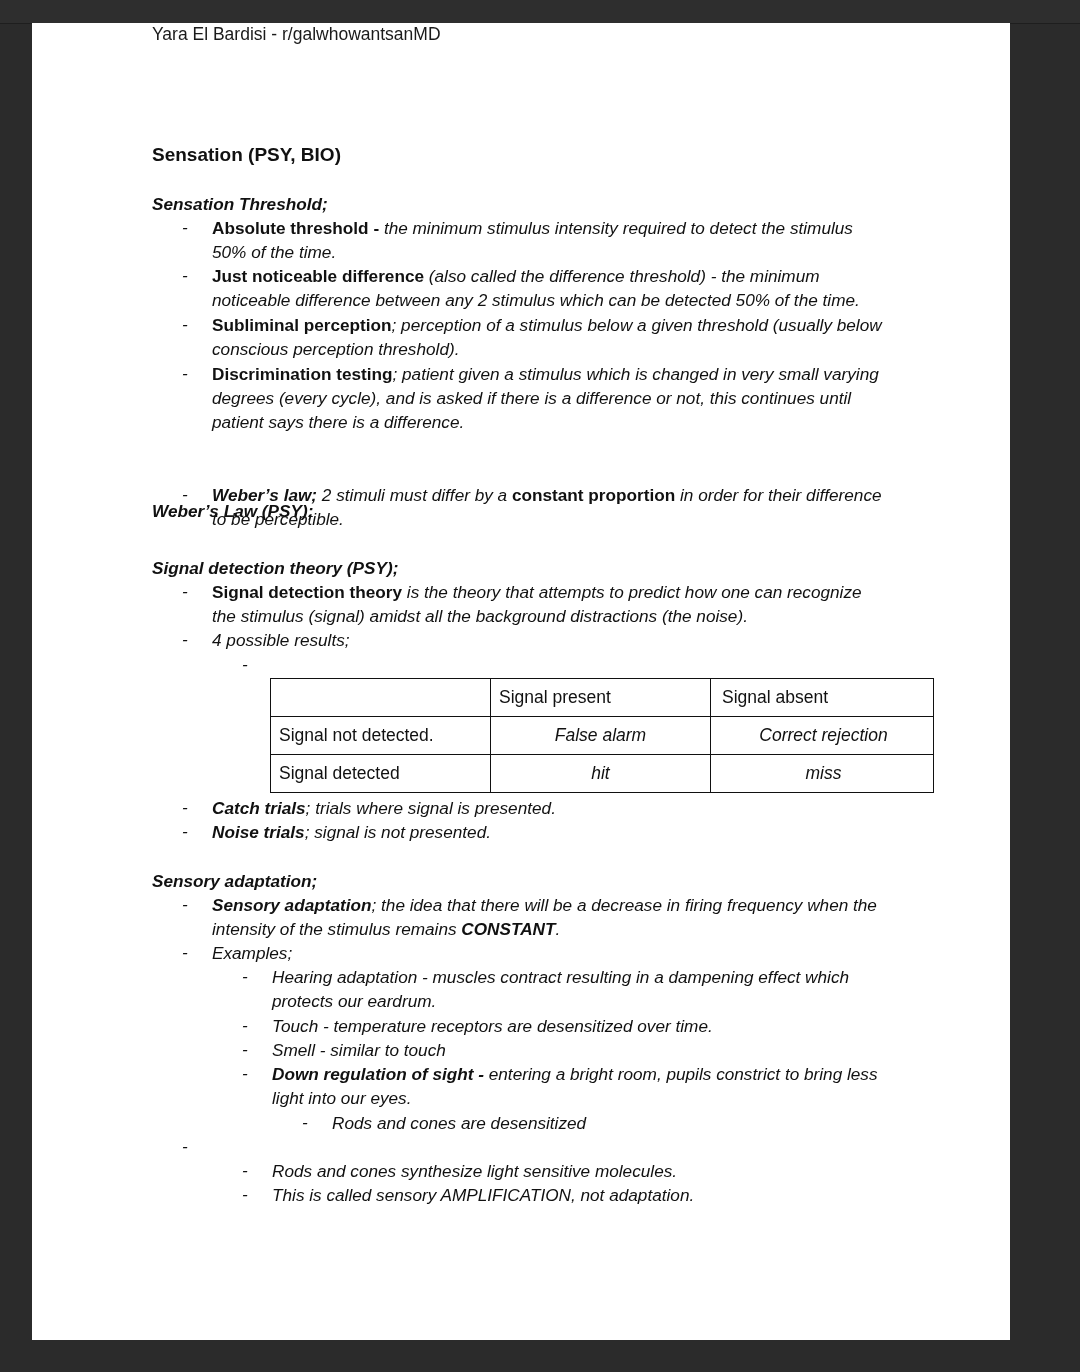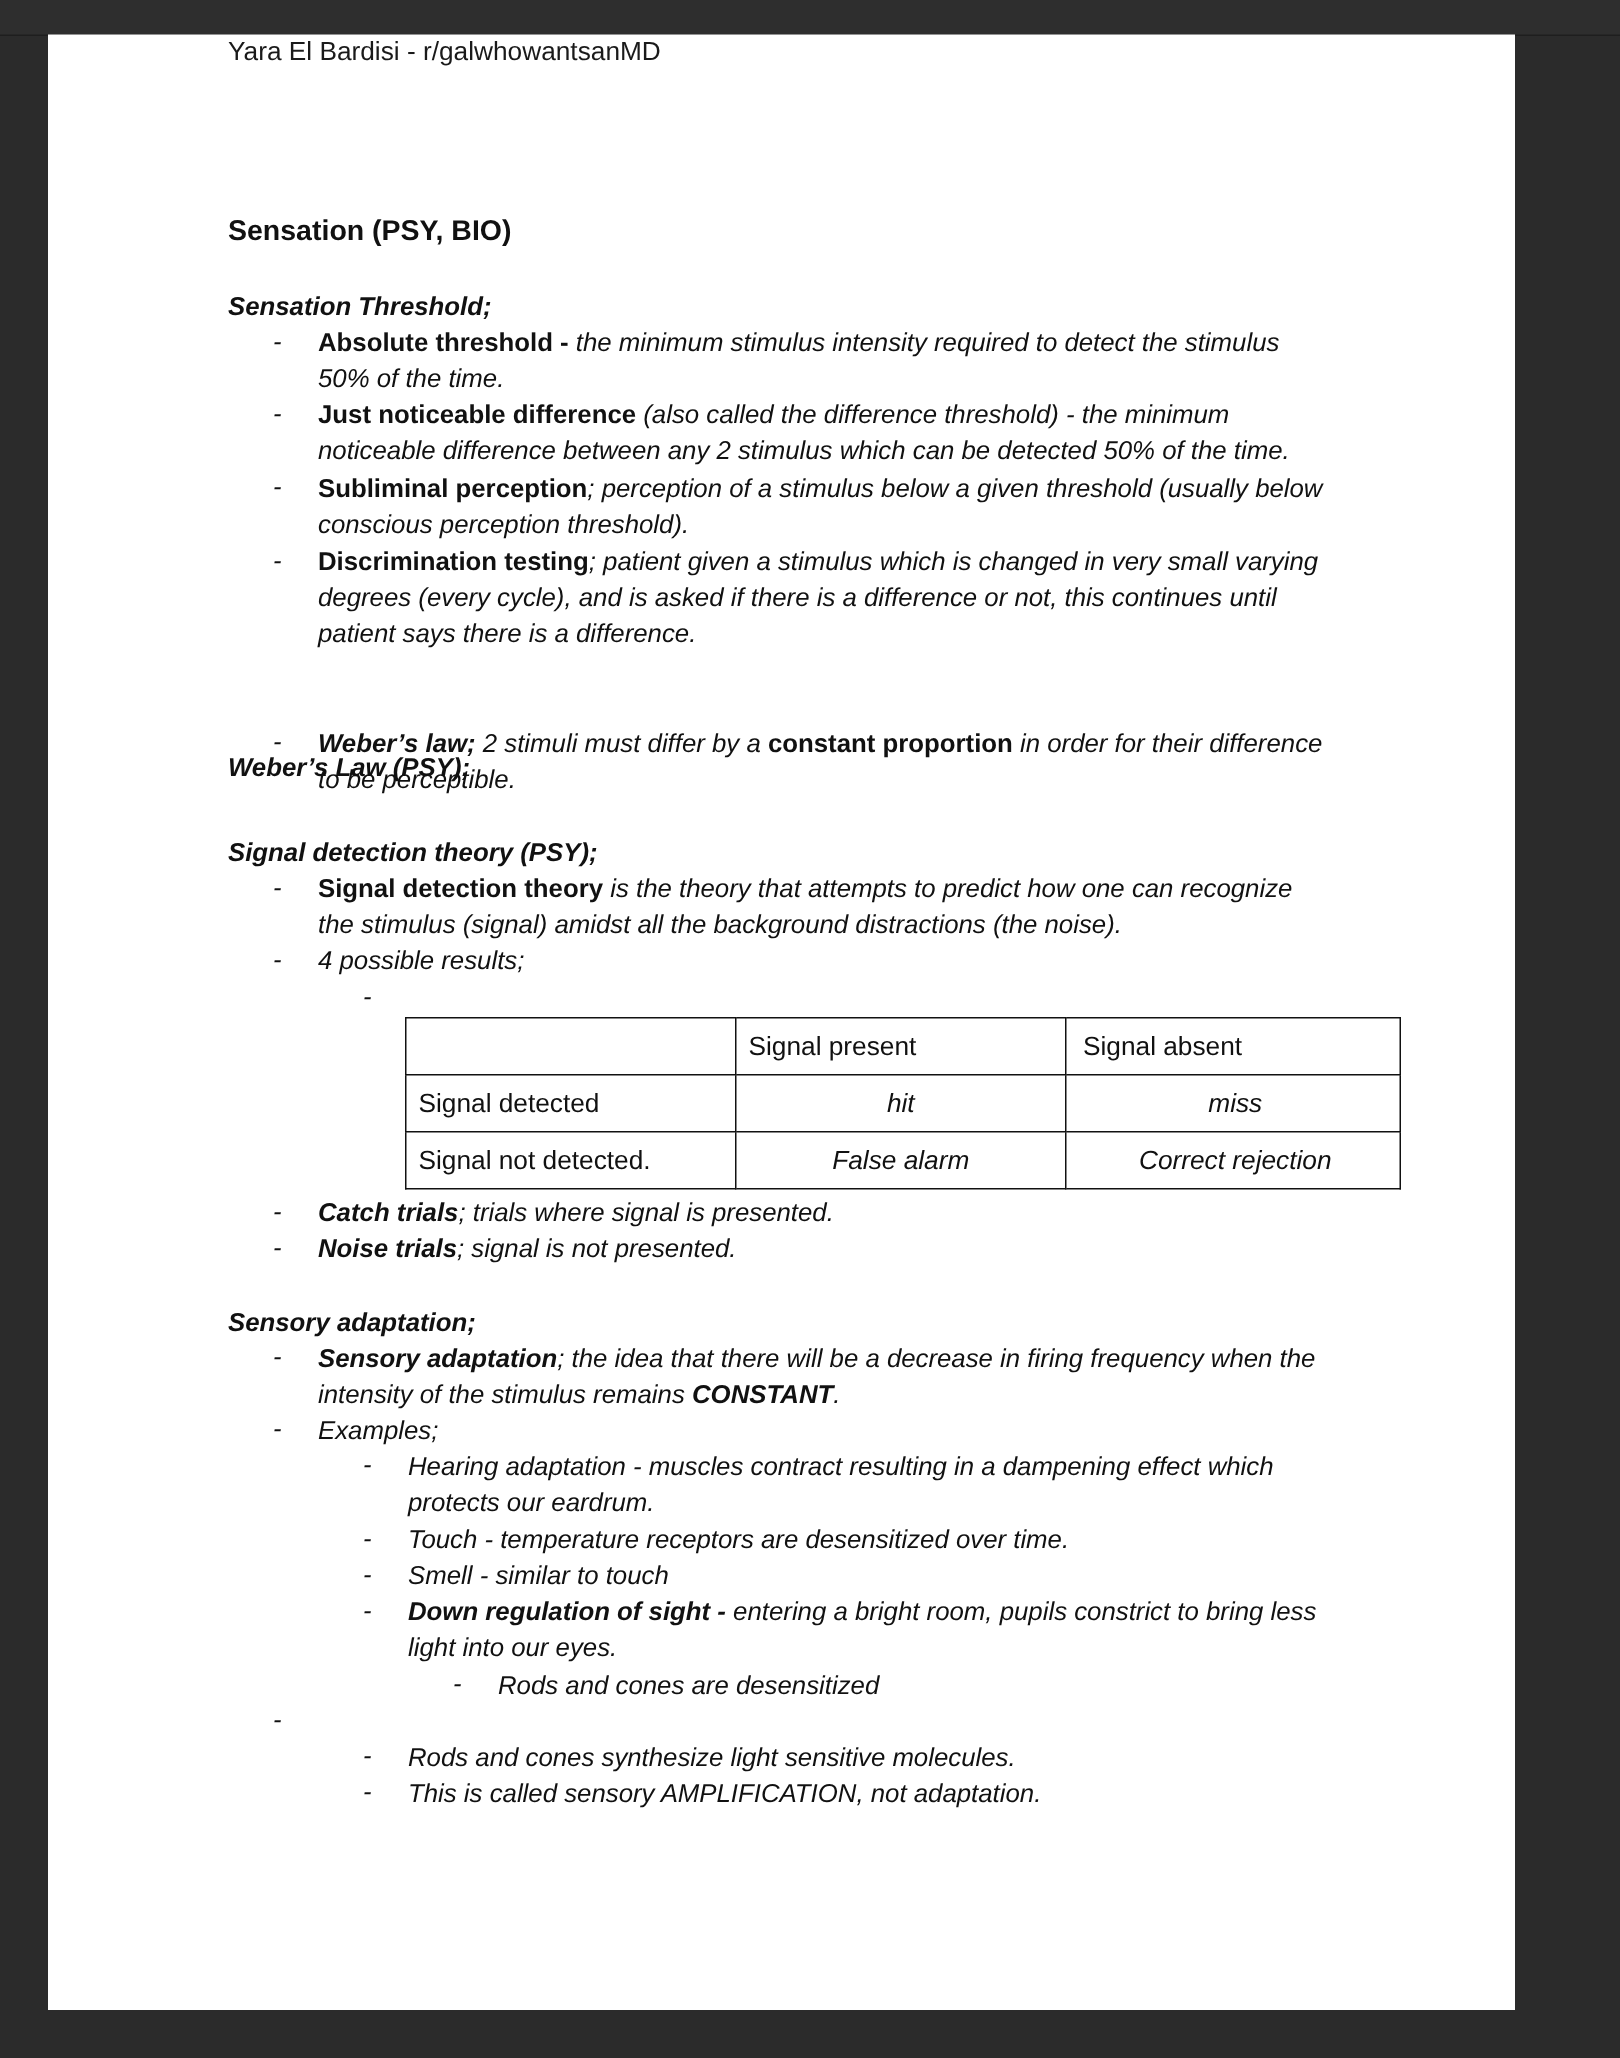--- a/index.html
+++ b/index.html
@@ -76,28 +76,28 @@
   <div class="abs line dash" style="left:210px;top:630px;">-</div>
 
   <table class="sdt">
     <tbody>
         <tr>
       <td class="c1"></td>
       <td class="c2">Signal present</td>
       <td class="c3">Signal absent</td>
     </tr>
     <tr>
+      <td class="c1">Signal not detected.</td>
+      <td class="c2 val">False alarm</td>
+      <td class="c3 val">Correct rejection</td>
+    </tr>
+    <tr>
       <td class="c1">Signal detected</td>
       <td class="c2 val">hit</td>
       <td class="c3 val">miss</td>
-    </tr>
-    <tr>
-      <td class="c1">Signal not detected.</td>
-      <td class="c2 val">False alarm</td>
-      <td class="c3 val">Correct rejection</td>
     </tr>
   </tbody>
     </table>
 
   <div class="abs line dash" style="left:150px;top:773px;">-</div>
   <div class="abs line" style="left:180px;top:773px;"><span class="b">Catch trials</span><span>; trials where signal is presented.</span></div>
   <div class="abs line dash" style="left:150px;top:797px;">-</div>
   <div class="abs line" style="left:180px;top:797px;"><span class="b">Noise trials</span><span>; signal is not presented.</span></div>
 
   <div class="abs line h2" style="left:120px;top:846px;">Sensory adaptation;</div>

